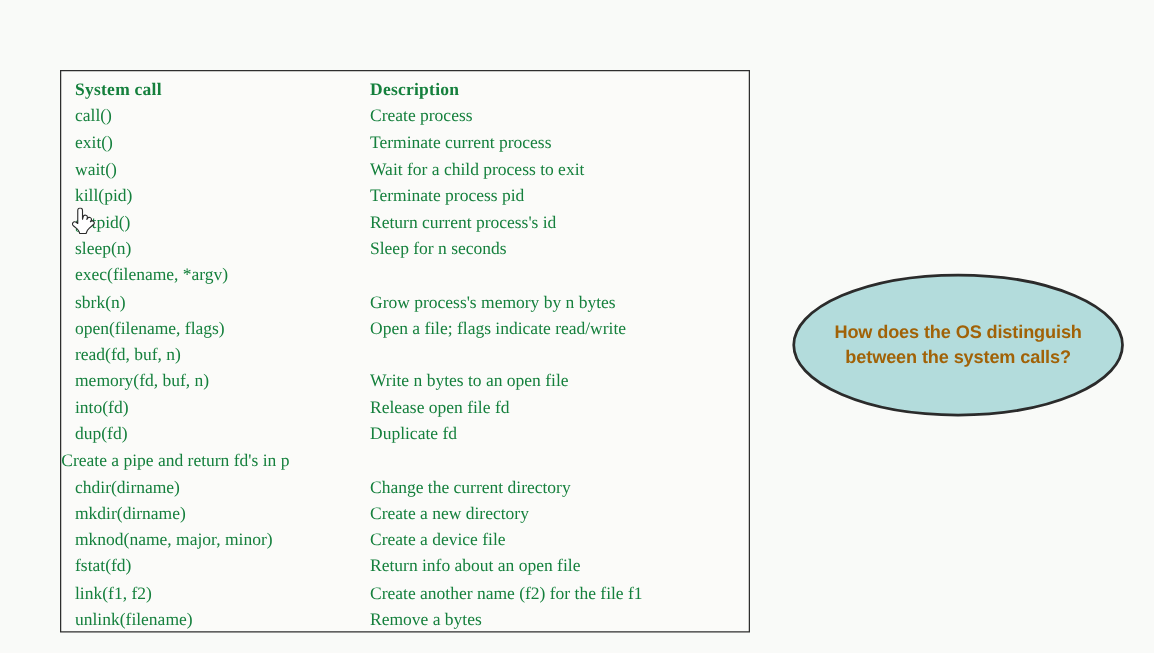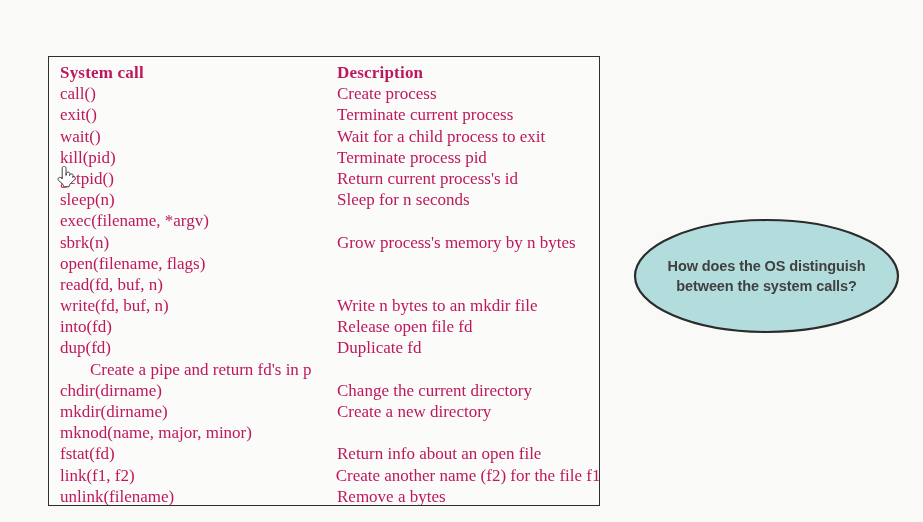--- a/index.html
+++ b/index.html
@@ -42,34 +42,33 @@
     left: 0; top: 0;
     width: 100%;
     padding: 5px 0 0 0;
     box-sizing: border-box;
   }
   .srow {
     display: flex;
     height: 21.2px;
     line-height: 21.2px;
     font-family: "Liberation Serif", "DejaVu Serif", serif;
-    font-size: 17px;
-    color: #be185d;
+    font-size: 14px;
+    color: #15803d;
     white-space: nowrap;
   }
   .srow .c-call {
     width: 247px;
     padding-left: 11px;
     box-sizing: border-box;
     overflow: hidden;
   }
   .srow .c-desc {
     flex: 1 1 auto;
     overflow: hidden;
-    margin-left: 41px;
   }
   .srow.header {
     font-weight: bold;
     letter-spacing: 0.2px;
   }
   .srow.header .c-call,
   .srow.header .c-desc {
     font-weight: bold;
   }
 
@@ -94,21 +93,21 @@
     width: 267px;
     height: 116px;
     display: flex;
     align-items: center;
     justify-content: center;
     text-align: center;
     font-family: "Liberation Sans", "DejaVu Sans", sans-serif;
     font-weight: bold;
     font-size: 14.5px;
     line-height: 20px;
-    color: #404040;
+    color: #a16207;
     padding: 0 14px;
     box-sizing: border-box;
     letter-spacing: -0.1px;
   }
 
   
   #mouse-cursor {
     position: absolute;
     left: 56px;
     top: 166px;
@@ -156,27 +155,28 @@
       </div>
       <div class="srow">
         <div class="c-call">exec(filename, *argv)</div>
       </div>
       <div class="srow">
         <div class="c-call">sbrk(n)</div>
         <div class="c-desc">Grow process's memory by n bytes</div>
       </div>
       <div class="srow">
         <div class="c-call">open(filename, flags)</div>
+        <div class="c-desc">Open a file; flags indicate read/write</div>
       </div>
       <div class="srow">
         <div class="c-call">read(fd, buf, n)</div>
       </div>
       <div class="srow">
-        <div class="c-call">write(fd, buf, n)</div>
-        <div class="c-desc">Write n bytes to an mkdir file</div>
+        <div class="c-call">memory(fd, buf, n)</div>
+        <div class="c-desc">Write n bytes to an open file</div>
       </div>
       <div class="srow">
         <div class="c-call">into(fd)</div>
         <div class="c-desc">Release open file fd</div>
       </div>
       <div class="srow">
         <div class="c-call">dup(fd)</div>
         <div class="c-desc">Duplicate fd</div>
       </div>
       <div class="srow">
@@ -185,20 +185,21 @@
       <div class="srow">
         <div class="c-call">chdir(dirname)</div>
         <div class="c-desc">Change the current directory</div>
       </div>
       <div class="srow">
         <div class="c-call">mkdir(dirname)</div>
         <div class="c-desc">Create a new directory</div>
       </div>
       <div class="srow">
         <div class="c-call">mknod(name, major, minor)</div>
+        <div class="c-desc">Create a device file</div>
       </div>
       <div class="srow">
         <div class="c-call">fstat(fd)</div>
         <div class="c-desc">Return info about an open file</div>
       </div>
       <div class="srow">
         <div class="c-call">link(f1, f2)</div>
         <div class="c-desc">Create another name (f2) for the file f1</div>
       </div>
       <div class="srow">

